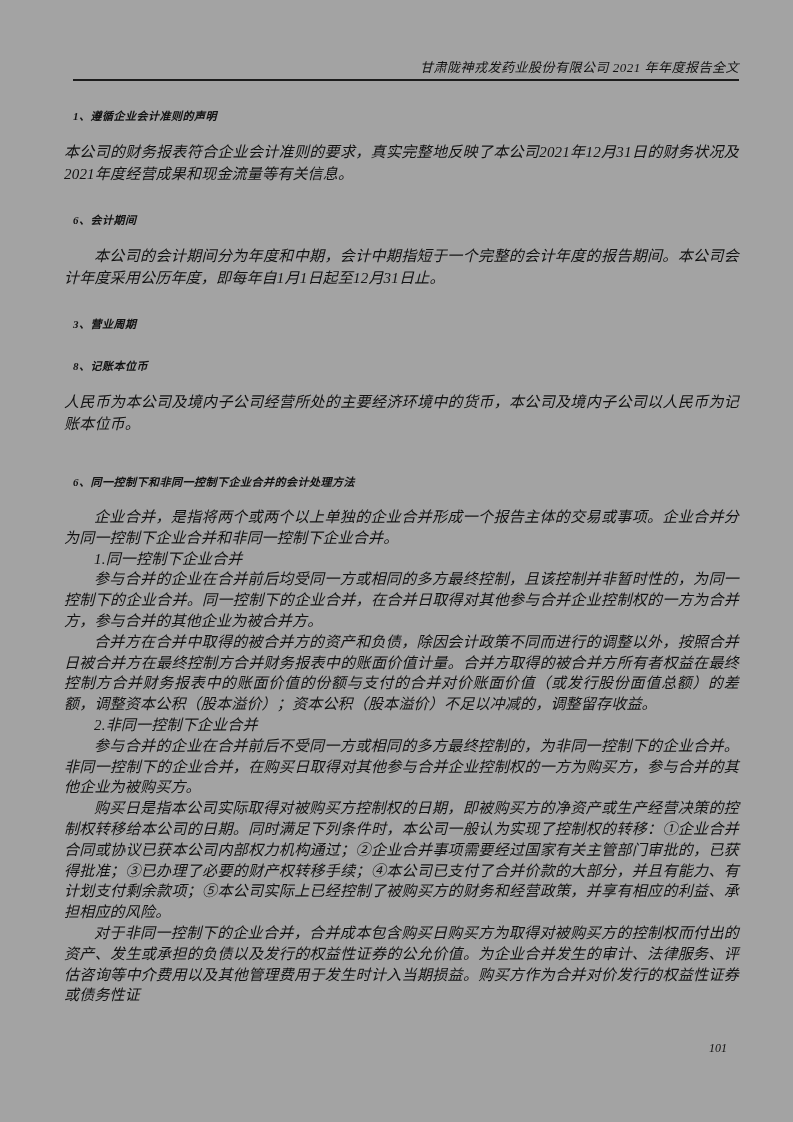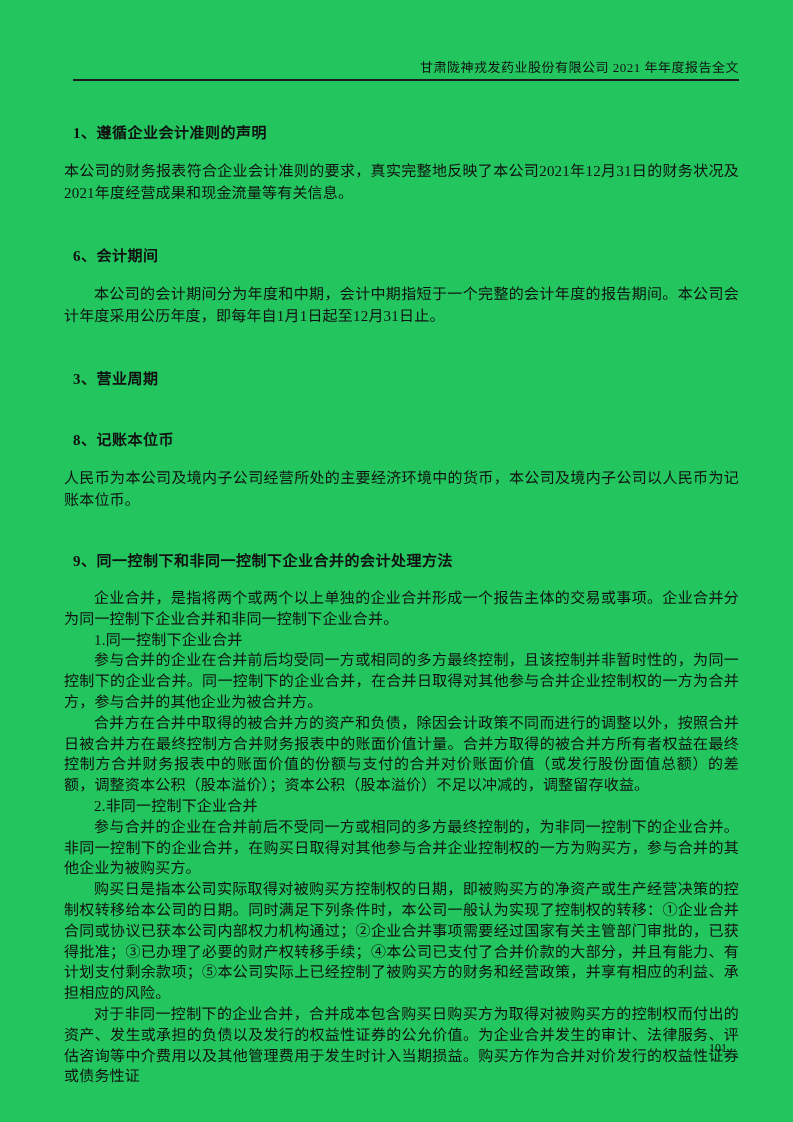--- a/index.html
+++ b/index.html
@@ -4,47 +4,48 @@
 <style>
   html, body {
     margin: 0;
     padding: 0;
     background: #ffffff;
   }
   .page {
     position: relative;
     width: 793px;
     height: 1122px;
-    background: #22c55e;
+    background: #a3a3a3;
     color: #111111;
     font-family: "Liberation Serif", "DejaVu Serif", serif;
     overflow: hidden;
     box-sizing: border-box;
+    font-style: italic;
   }
   .content {
     box-sizing: border-box;
     padding: 57px 54px 0 64px;
   }
   .doc-header {
     margin-left: 9px;
     text-align: right;
     font-size: 13px;
     letter-spacing: 0.5px;
     color: #111111;
     padding-bottom: 3px;
   }
   .header-rule {
     margin-left: 9px;
     height: 0;
     border-bottom: 2px solid #1c1c1c;
   }
   .section-heading {
-    font-size: 15px;
+    font-size: 11px;
     font-weight: bold;
-    margin: 40px 0 18px 0;
+    margin: 26px 0 18px 0;
     padding-left: 9px;
     letter-spacing: 0.5px;
   }
   .section-heading.extra-gap {
     margin-top: 38px;
   }
   .body-par {
     font-size: 15px;
     line-height: 22px;
     margin: 0;
@@ -87,21 +88,21 @@
     <div class="section sec3">
       <div class="section-heading">3、营业周期</div>
     </div>
 
     <div class="section sec4">
       <div class="section-heading">8、记账本位币</div>
       <p class="body-par">人民币为本公司及境内子公司经营所处的主要经济环境中的货币，本公司及境内子公司以人民币为记账本位币。</p>
     </div>
 
     <div class="section sec5">
-      <div class="section-heading extra-gap">9、同一控制下和非同一控制下企业合并的会计处理方法</div>
+      <div class="section-heading extra-gap">6、同一控制下和非同一控制下企业合并的会计处理方法</div>
       <p class="body-par indent">企业合并，是指将两个或两个以上单独的企业合并形成一个报告主体的交易或事项。企业合并分为同一控制下企业合并和非同一控制下企业合并。</p>
       <p class="body-par indent">1.同一控制下企业合并</p>
       <p class="body-par indent">参与合并的企业在合并前后均受同一方或相同的多方最终控制，且该控制并非暂时性的，为同一控制下的企业合并。同一控制下的企业合并，在合并日取得对其他参与合并企业控制权的一方为合并方，参与合并的其他企业为被合并方。</p>
       <p class="body-par indent">合并方在合并中取得的被合并方的资产和负债，除因会计政策不同而进行的调整以外，按照合并日被合并方在最终控制方合并财务报表中的账面价值计量。合并方取得的被合并方所有者权益在最终控制方合并财务报表中的账面价值的份额与支付的合并对价账面价值（或发行股份面值总额）的差额，调整资本公积（股本溢价）；资本公积（股本溢价）不足以冲减的，调整留存收益。</p>
       <p class="body-par indent">2.非同一控制下企业合并</p>
       <p class="body-par indent">参与合并的企业在合并前后不受同一方或相同的多方最终控制的，为非同一控制下的企业合并。非同一控制下的企业合并，在购买日取得对其他参与合并企业控制权的一方为购买方，参与合并的其他企业为被购买方。</p>
       <p class="body-par indent">购买日是指本公司实际取得对被购买方控制权的日期，即被购买方的净资产或生产经营决策的控制权转移给本公司的日期。同时满足下列条件时，本公司一般认为实现了控制权的转移：①企业合并合同或协议已获本公司内部权力机构通过；②企业合并事项需要经过国家有关主管部门审批的，已获得批准；③已办理了必要的财产权转移手续；④本公司已支付了合并价款的大部分，并且有能力、有计划支付剩余款项；⑤本公司实际上已经控制了被购买方的财务和经营政策，并享有相应的利益、承担相应的风险。</p>
       <p class="body-par indent">对于非同一控制下的企业合并，合并成本包含购买日购买方为取得对被购买方的控制权而付出的资产、发生或承担的负债以及发行的权益性证券的公允价值。为企业合并发生的审计、法律服务、评估咨询等中介费用以及其他管理费用于发生时计入当期损益。购买方作为合并对价发行的权益性证券或债务性证</p>
     </div>
 

